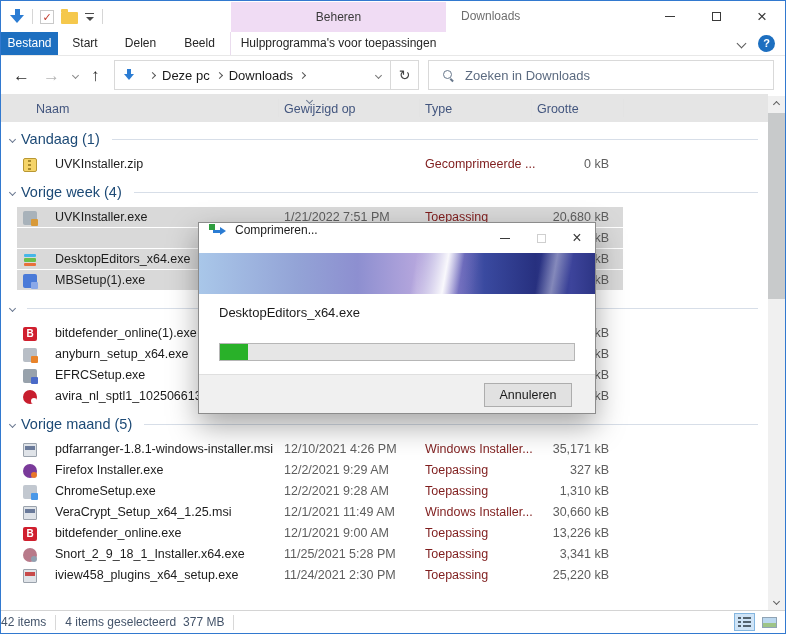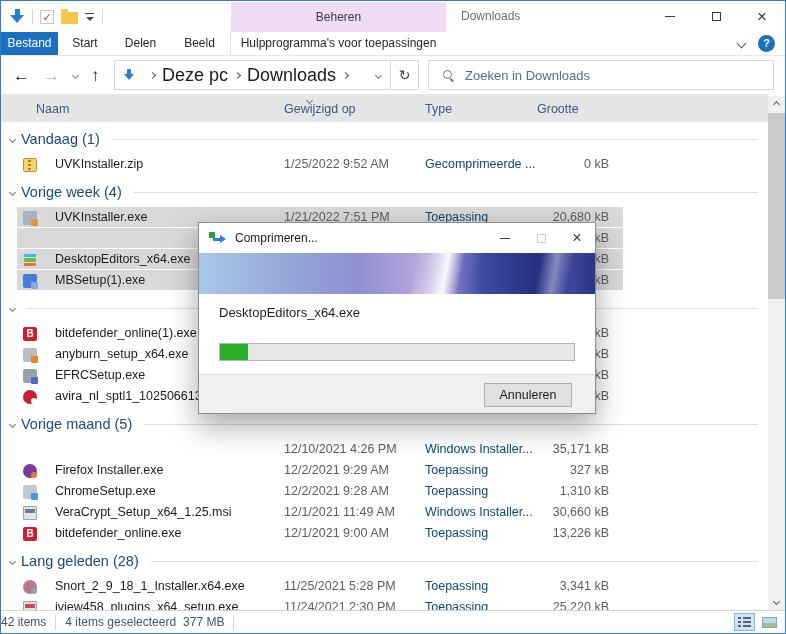--- a/index.html
+++ b/index.html
@@ -44,21 +44,21 @@
   .chev.sm { width:5px; height:5px; }
   .chev.right { transform:rotate(-45deg); }
   .chev.up { transform:rotate(-135deg); }
 
   
   .toolbar { position:absolute; left:1px; top:56px; right:1px; height:38px; background:#fff; }
   .navbtns { position:absolute; left:12px; top:0; height:38px; display:flex; align-items:center; gap:13px; }
   .navg { font-size:17px; color:#2b2b2b; line-height:1; }
   .navg.dis { color:#b6b6b6; }
   .addressbox { position:absolute; left:113px; top:4px; width:277px; height:30px; border:1px solid #d9d9d9; background:#fff;
-                display:flex; align-items:center; font-size:18px; color:#1a1a1a; }
+                display:flex; align-items:center; font-size:13px; color:#1a1a1a; }
   .dlicon { width:13px; height:13px; position:relative; margin:0 7px 0 8px; flex:none; }
   .dlicon::before { content:""; position:absolute; left:4px; top:0; width:4px; height:5px; background:#2b7cd3; }
   .dlicon::after { content:""; position:absolute; left:1px; top:5px; border-left:5.5px solid transparent; border-right:5.5px solid transparent; border-top:6px solid #2b7cd3; }
   .crumbsep { margin:0 7px; border-color:#555; }
   .addr-end { margin-left:auto; margin-right:9px; border-color:#777; }
   .refreshbox { position:absolute; left:389px; top:4px; width:29px; height:30px; border:1px solid #d9d9d9;
                 display:flex; align-items:center; justify-content:center; font-size:14px; color:#444; }
   .searchbox { position:absolute; left:427px; top:4px; width:346px; height:30px; border:1px solid #d9d9d9;
                display:flex; align-items:center; padding-left:13px; gap:11px; }
   .mag { width:12px; height:12px; position:relative; flex:none; }
@@ -77,21 +77,21 @@
   .listarea { position:absolute; left:1px; top:122px; right:18px; bottom:24px; overflow:hidden; background:#fff; }
   .group-header { margin-top:6px; height:22px; margin-bottom:4px; display:flex; align-items:center; }
   .gchev { margin-left:9px; border-color:#6a7890; flex:none; }
   .glabel { margin-left:6px; font-size:14.5px; color:var(--grouptext,#1d4a76); white-space:nowrap; }
   .gline { flex:1; height:1px; background:#d7dee8; margin-left:12px; margin-right:10px; }
   .frow { position:relative; height:21px; }
   .frow.sel::before { content:""; position:absolute; left:16px; width:606px; top:0; bottom:1px; background:var(--selection,#d9d9d9); }
   .c { position:absolute; top:0; height:21px; line-height:21px; font-size:12.5px; white-space:nowrap; }
   .cn { left:22px; width:250px; display:flex; align-items:center; color:#1c1c1c; overflow:hidden; }
   .cd { left:283px; color:#5e5e5e; }
-  .ct { left:424px; color:#0c4a6e; }
+  .ct { left:424px; color:#7f1d1d; }
   .cs { left:530px; width:78px; text-align:right; color:#5e5e5e; }
   .fname { margin-left:12px; }
 
   
   .fi { width:14px; height:14px; position:relative; display:inline-block; margin-right:6px; flex:none; }
   .fi i { position:absolute; }
   .fi-zip { background:#f5d469; border:1px solid #b89733; border-radius:2px; }
   .fi-zip i { left:50%; top:1px; bottom:1px; width:3px; margin-left:-2px;
               background:repeating-linear-gradient(#a98a2a 0 2px, #f5d469 2px 4px); }
   .fi-letter { border-radius:2px; color:#fff; font-weight:bold; font-size:10px; line-height:14px; text-align:center; }
@@ -120,21 +120,21 @@
   .vb.active { background:#cfe4f7; box-shadow: inset 0 0 0 1px #84b6e0; }
   .dv { width:13px; height:11px; position:relative; }
   .dv i { position:absolute; left:5px; width:8px; height:2px; background:#53636f; }
   .dv i::before { content:""; position:absolute; left:-5px; top:0; width:3px; height:2px; background:#53636f; }
   .dv i:nth-child(1){top:0;} .dv i:nth-child(2){top:4px;} .dv i:nth-child(3){top:8px;}
   .tv { width:15px; height:11px; border:1px solid #8fa3b5; background:linear-gradient(#bcd8ef 55%, #9ec487 55%); }
 
   
   .dialog { position:absolute; left:198px; top:222px; width:398px; height:192px; background:#fff;
             border:1px solid #8c8c8c; box-shadow: 0 12px 28px rgba(0,0,0,.35); z-index:10; }
-  .dtitle { position:absolute; left:0; top:0; right:0; height:30px; display:flex; align-items:center; padding-left:10px;border-radius:11px; }
+  .dtitle { position:absolute; left:0; top:0; right:0; height:30px; display:flex; padding-left:10px;border-radius:11px; }
   .zipicon { width:17px; height:14px; position:relative; flex:none; }
   .zipicon .sq { position:absolute; left:0; top:1px; width:6px; height:6px; background:#2f9e3f; }
   .zipicon .st { position:absolute; left:4px; top:7px; width:7px; height:3px; background:#2b7cd3; }
   .zipicon .tr { position:absolute; left:11px; top:4px; border-top:4.5px solid transparent; border-bottom:4.5px solid transparent; border-left:6px solid #2b7cd3; }
   .dtext { margin-left:9px; font-size:12px; color:#1b1b1b; }
   .dctrls { margin-left:auto; display:flex; height:30px; }
   .dc { width:36px; height:30px; display:flex; align-items:center; justify-content:center; }
   .dmin { width:10px; height:1px; background:#3a3a3a; }
   .dmax { width:9px; height:9px; border:1px solid #cfcfcf; }
   .dx { font-size:16px; color:#3a3a3a; line-height:1; }
@@ -231,21 +231,20 @@
         <span class="glabel">Vandaag (1)</span>
         <span class="gline"></span>
       </div>
       <div class="frow">
         <div class="c cn">
           <span class="fi fi-zip">
             <i></i>
           </span>
           <span class="fname">UVKInstaller.zip</span>
         </div>
-        <div class="c cd">1/25/2022 9:52 AM</div>
         <div class="c ct">Gecomprimeerde ...</div>
         <div class="c cs">0 kB</div>
       </div>
       <div class="group-header">
         <span class="gchev chev sm"></span>
         <span class="glabel">Vorige week (4)</span>
         <span class="gline"></span>
       </div>
       <div class="frow sel">
         <div class="c cn">
@@ -332,20 +331,26 @@
         <div class="c cd"></div>
         <div class="c ct"></div>
         <div class="c cs">kB</div>
       </div>
       <div class="group-header">
         <span class="gchev chev sm"></span>
         <span class="glabel">Vorige maand (5)</span>
         <span class="gline"></span>
       </div>
       <div class="frow">
+        <div class="c cn">
+          <span class="fi fi-msi">
+            <i style="background: rgb(106, 122, 154);"></i>
+          </span>
+          <span class="fname">pdfarranger-1.8.1-windows-installer.msi</span>
+        </div>
         <div class="c cd">12/10/2021 4:26 PM</div>
         <div class="c ct">Windows Installer...</div>
         <div class="c cs">35,171 kB</div>
       </div>
       <div class="frow">
         <div class="c cn">
           <span class="fi fi-circle" style="background: rgb(122, 58, 154);">
             <i style="background: rgb(232, 118, 42);"></i>
           </span>
           <span class="fname">Firefox Installer.exe</span>
@@ -377,25 +382,20 @@
         <div class="c cs">30,660 kB</div>
       </div>
       <div class="frow">
         <div class="c cn">
           <span class="fi fi-letter" style="background: rgb(208, 31, 46);">B</span>
           <span class="fname">bitdefender_online.exe</span>
         </div>
         <div class="c cd">12/1/2021 9:00 AM</div>
         <div class="c ct">Toepassing</div>
         <div class="c cs">13,226 kB</div>
-      </div>
-      <div class="group-header">
-        <span class="gchev chev sm"></span>
-        <span class="glabel">Lang geleden (28)</span>
-        <span class="gline"></span>
       </div>
       <div class="frow">
         <div class="c cn">
           <span class="fi fi-circle" style="background: rgb(184, 122, 138);">
             <i style="background: rgb(144, 160, 176);"></i>
           </span>
           <span class="fname">Snort_2_9_18_1_Installer.x64.exe</span>
         </div>
         <div class="c cd">11/25/2021 5:28 PM</div>
         <div class="c ct">Toepassing</div>

